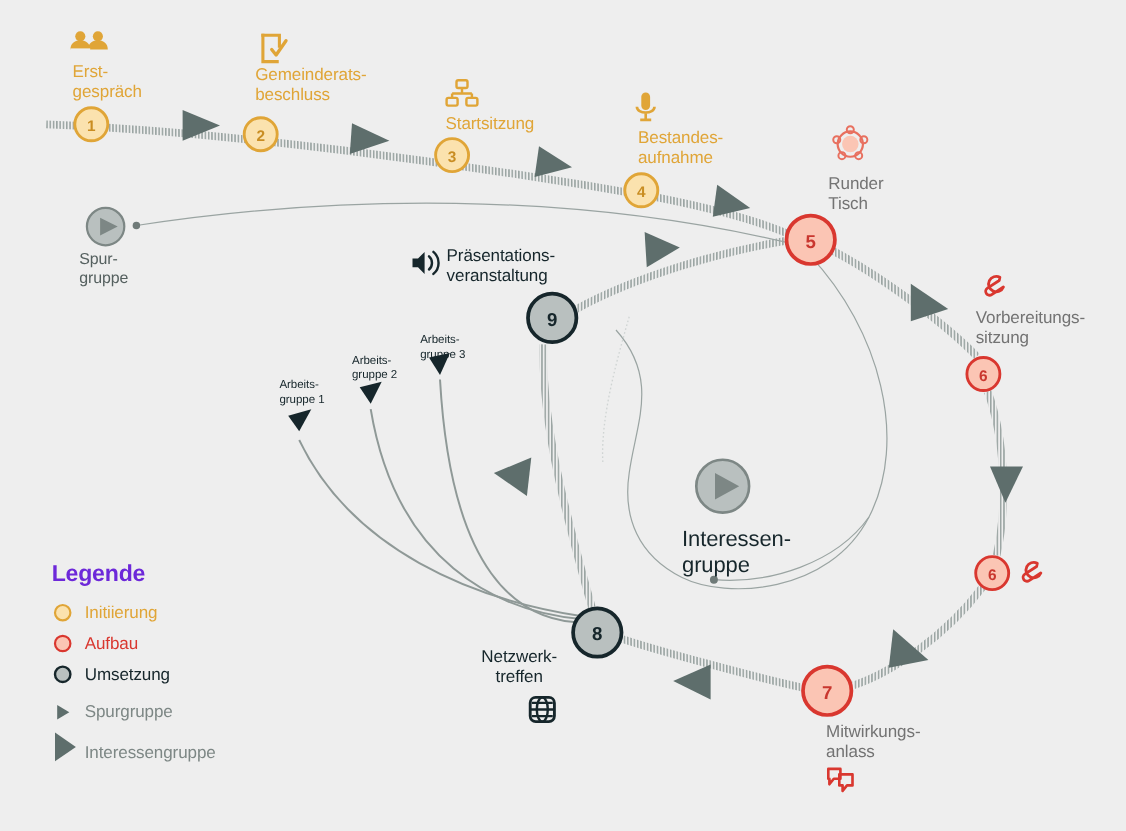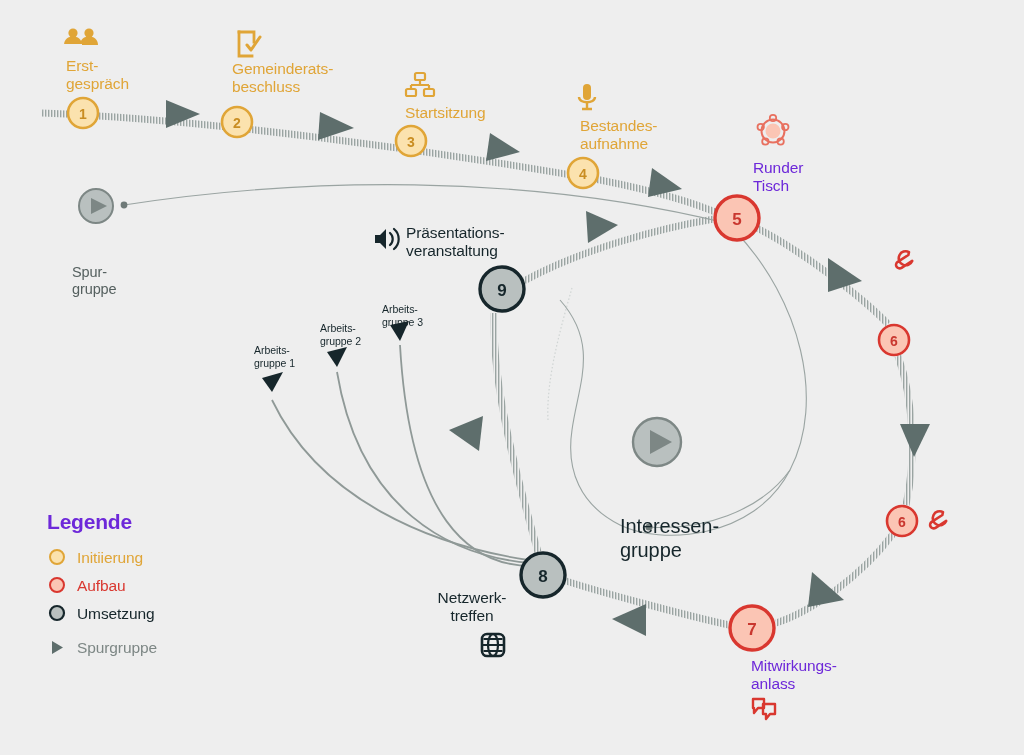--- a/index.html
+++ b/index.html
@@ -16,23 +16,23 @@
 
   .node-label{
     position:absolute;
     font-size:15.5px;
     line-height:1.18;
     font-weight:400;
     white-space:pre-line;
     letter-spacing:-0.1px;
   }
   .lbl-init{color:#e0a537;}
-  .lbl-auf{color:#6d28d9;}
+  .lbl-auf{color:#737373;}
   .lbl-ums{color:#16262b;}
-  .lbl-grey{color:#55605f;margin-top:36px;}
+  .lbl-grey{color:#55605f;}
 
   .small-label{
     position:absolute;
     font-size:10.5px;
     line-height:1.2;
     color:#16262b;
     white-space:pre-line;
     letter-spacing:-0.05px;
   }
 
@@ -255,20 +255,22 @@
 
   <div class="node-label lbl-init" style="left:66px;top:57px;">Erst-
 gespräch</div>
   <div class="node-label lbl-init" style="left:232px;top:60px;">Gemeinderats-
 beschluss</div>
   <div class="node-label lbl-init" style="left:405px;top:104px;">Startsitzung</div>
   <div class="node-label lbl-init" style="left:580px;top:117px;">Bestandes-
 aufnahme</div>
   <div class="node-label lbl-auf" style="left:753px;top:159px;">Runder
 Tisch</div>
+  <div class="node-label lbl-auf" style="left:887px;top:281px;">Vorbereitungs-
+sitzung</div>
   <div class="node-label lbl-auf" style="left:751px;top:657px;">Mitwirkungs-
 anlass</div>
   <div class="node-label lbl-ums" style="left:434px;top:589px;text-align:center;width:76px;font-weight:400;">Netzwerk-
 treffen</div>
   <div class="node-label lbl-ums" style="left:406px;top:224px;">Präsentations-
 veranstaltung</div>
 
   <div class="node-label lbl-grey" style="left:72px;top:228px;font-size:14.5px;">Spur-
 gruppe</div>
   <div class="node-label lbl-grey" style="left:620px;top:479px;font-size:20px;color:#16262b;">Interessen-
@@ -313,15 +315,23 @@
 
     <div class="legend-row gap">
       <span class="legend-swatch">
         <svg width="20" height="20" viewBox="0 0 20 20">
             <path d="M5,4 L16,10.5 L5,17 Z" fill="#5e6e6c"></path>
           </svg>
       </span>
       <span class="legend-text lt-grey">Spurgruppe</span>
     </div>
 
+    <div class="legend-row" style="height:30px;">
+      <span class="legend-swatch">
+        <svg width="26" height="30" viewBox="0 0 26 30">
+            <path d="M3,2 L22,15 L3,28 Z" fill="#5e6e6c"></path>
+          </svg>
+      </span>
+      <span class="legend-text lt-grey">Interessengruppe</span>
+    </div>
   </div>
 
 </div>
 
 </body></html>

